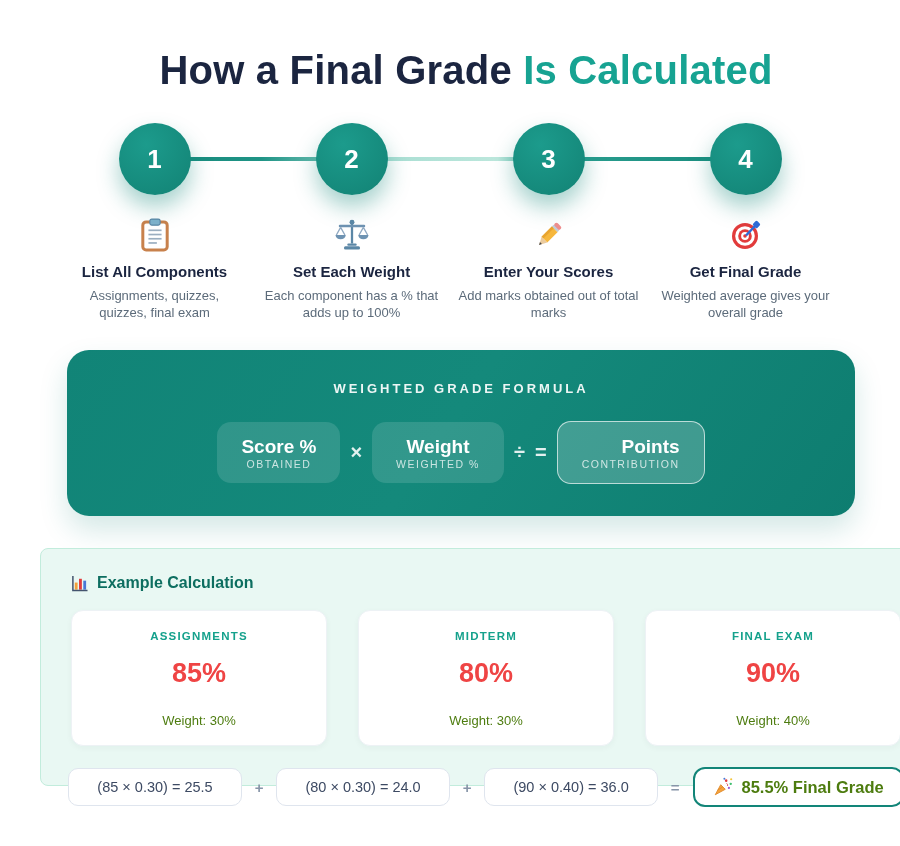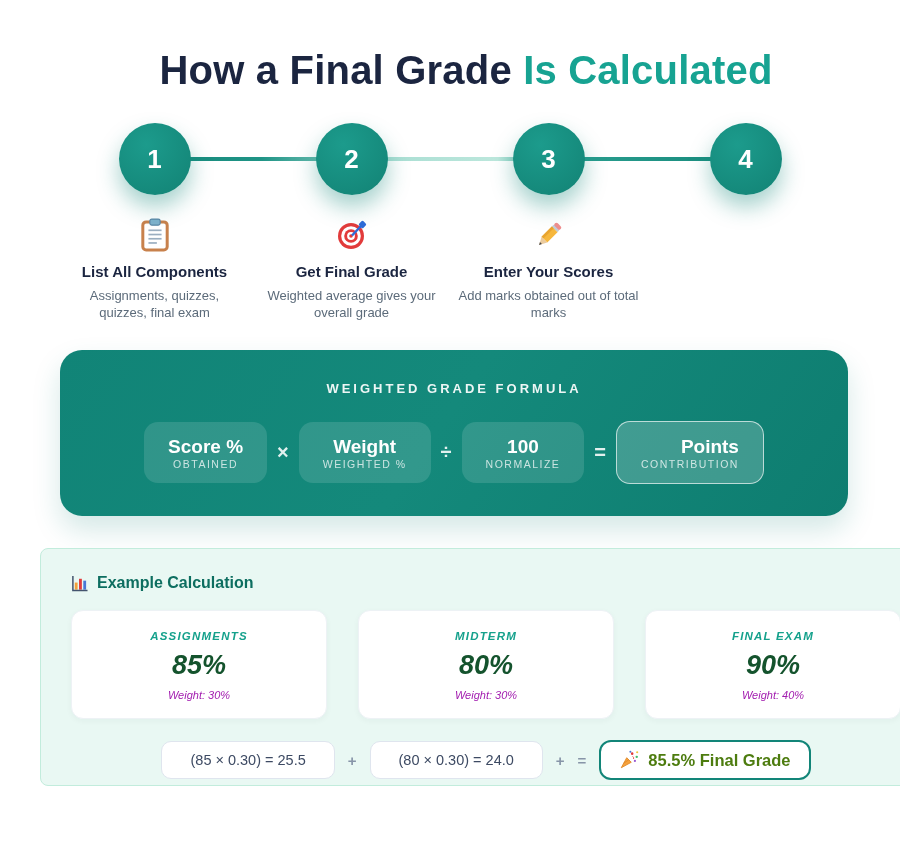--- a/index.html
+++ b/index.html
@@ -89,21 +89,21 @@
     font-size: 13px;
     line-height: 17px;
     color: #5C6B7A;
     max-width: 180px;
   }
 
   
   .banner {
     position: absolute;
     top: 350px;
-    left: 60px;
+    left: 67px;
     width: 788px;
     height: 166px;
     border-radius: 22px;
     background: linear-gradient(125deg, #118477 0%, #14897B 48%, #0E7D70 100%);
     box-shadow: 0 14px 28px rgba(16, 128, 114, 0.18);
   }
   .banner-heading {
     margin-top: 31px;
     text-align: center;
     font-size: 13px;
@@ -163,47 +163,46 @@
     align-items: center;
     gap: 9px;
     font-size: 16px;
     font-weight: 800;
     color: #0D6E60;
   }
   .cards-row {
     margin-top: 18px;
     display: flex;
     gap: 31px;
-    font-style: italic;
   }
   .card {
     flex: 1;
     background: #ffffff;
     border: 1px solid #EDF2F5;
     border-radius: 12px;
     text-align: center;
     padding: 19px 0 17px;
     box-shadow: 0 2px 6px rgba(25, 60, 50, 0.04);
   }
   .card-name {
     font-size: 11.5px;
     font-weight: 800;
     letter-spacing: 1.2px;
     color: #15A18C;
   }
   .card-score {
-    margin-top: 8px;
+    margin-top: 16px;
     font-size: 27px;
     font-weight: 800;
-    color: #14532d;
+    color: #ef4444;
   }
   .card-weight {
-    margin-top: 8px;
-    font-size: 11px;
-    color: #a21caf;
+    margin-top: 24px;
+    font-size: 13px;
+    color: #4d7c0f;
   }
   .calc-row {
     margin-top: 21px;
     display: flex;
     align-items: center;
     justify-content: center;
     gap: 13px;
   }
   .calc-pill {
     background: #ffffff;
@@ -281,73 +280,86 @@
             <line x1="9" y1="13" x2="23" y2="13" stroke="#9AAEC0" stroke-width="1.8"></line>
             <line x1="9" y1="17.5" x2="23" y2="17.5" stroke="#9AAEC0" stroke-width="1.8"></line>
             <line x1="9" y1="22" x2="23" y2="22" stroke="#9AAEC0" stroke-width="1.8"></line>
             <line x1="9" y1="26.5" x2="18" y2="26.5" stroke="#9AAEC0" stroke-width="1.8"></line>
           </svg>
         </div>
         <div class="step-title">List All Components</div>
         <div class="step-desc">Assignments, quizzes, quizzes, final exam</div>
       </div>
 
-
       <div class="step-cell">
         <div class="step-icon">
-          <svg width="34" height="34" viewBox="0 0 34 34">
-            <circle cx="16" cy="18" r="13" fill="#E23B3B"></circle>
-            <circle cx="16" cy="18" r="9.8" fill="#ffffff"></circle>
-            <circle cx="16" cy="18" r="6.8" fill="#E23B3B"></circle>
-            <circle cx="16" cy="18" r="3.9" fill="#ffffff"></circle>
-            <circle cx="16" cy="18" r="1.8" fill="#E23B3B"></circle>
-            <line x1="27" y1="7" x2="17" y2="17.5" stroke="#2E6BD8" stroke-width="2.4"></line>
-            <rect x="24.5" y="3.5" width="6" height="6" rx="1.5" fill="#2E6BD8" transform="rotate(45 27.5 6.5)"></rect>
+          <svg width="36" height="34" viewBox="0 0 38 34">
+            <circle cx="19" cy="3.5" r="2.6" fill="#5B87A6"></circle>
+            <rect x="17.8" y="4" width="2.4" height="22" fill="#5B87A6"></rect>
+            <rect x="5" y="6.2" width="28" height="2.6" rx="1.3" fill="#6E93B2"></rect>
+            <path d="M7 9 L2.5 17 M7 9 L11.5 17" stroke="#8FA9C2" stroke-width="1.4" fill="none"></path>
+            <path d="M1.5 17 A5.6 5.6 0 0 0 12.5 17 Z" fill="#6E93B2"></path>
+            <path d="M31 9 L26.5 17 M31 9 L35.5 17" stroke="#8FA9C2" stroke-width="1.4" fill="none"></path>
+            <path d="M25.5 17 A5.6 5.6 0 0 0 36.5 17 Z" fill="#6E93B2"></path>
+            <rect x="14" y="26" width="10" height="2.4" rx="1.2" fill="#5B87A6"></rect>
+            <rect x="10.5" y="29" width="17" height="3.2" rx="1.6" fill="#5B87A6"></rect>
           </svg>
         </div>
-        <div class="step-title">Get Final Grade</div>
-        <div class="step-desc">Weighted average gives your overall grade</div>
+        <div class="step-title">Set Each Weight</div>
+        <div class="step-desc">Each component has a % that adds up to 100%</div>
       </div>
 
       <div class="step-cell">
         <div class="step-icon">
           <svg width="34" height="34" viewBox="0 0 34 34">
             <g transform="rotate(45 17 17)">
               <rect x="13" y="2.5" width="8" height="4.5" rx="2" fill="#EF8F8F"></rect>
               <rect x="13" y="6.6" width="8" height="2.6" fill="#C3CDD8"></rect>
               <rect x="13" y="9" width="8" height="14.5" fill="#F6B73C"></rect>
               <rect x="13" y="9" width="2.6" height="14.5" fill="#E8A430"></rect>
               <path d="M13 23.5 H21 L17 31 Z" fill="#EBCB9E"></path>
               <path d="M15.6 28.4 L17 31 L18.4 28.4 Z" fill="#4A4A4A"></path>
             </g>
           </svg>
         </div>
         <div class="step-title">Enter Your Scores</div>
         <div class="step-desc">Add marks obtained out of total marks</div>
       </div>
+
+      <div class="step-cell">
+        <div class="step-icon">
+          <svg width="34" height="34" viewBox="0 0 34 34">
+            <circle cx="16" cy="18" r="13" fill="#E23B3B"></circle>
+            <circle cx="16" cy="18" r="9.8" fill="#ffffff"></circle>
+            <circle cx="16" cy="18" r="6.8" fill="#E23B3B"></circle>
+            <circle cx="16" cy="18" r="3.9" fill="#ffffff"></circle>
+            <circle cx="16" cy="18" r="1.8" fill="#E23B3B"></circle>
+            <line x1="27" y1="7" x2="17" y2="17.5" stroke="#2E6BD8" stroke-width="2.4"></line>
+            <rect x="24.5" y="3.5" width="6" height="6" rx="1.5" fill="#2E6BD8" transform="rotate(45 27.5 6.5)"></rect>
+          </svg>
+        </div>
+        <div class="step-title">Get Final Grade</div>
+        <div class="step-desc">Weighted average gives your overall grade</div>
+      </div>
     </div>
   </div>
 
   <div class="banner">
     <div class="banner-heading">WEIGHTED GRADE FORMULA</div>
     <div class="formula-row">
       <div class="term">
         <div class="term-label">Score %</div>
         <div class="term-sub">OBTAINED</div>
       </div>
       <div class="operator">×</div>
       <div class="term">
         <div class="term-label">Weight</div>
         <div class="term-sub">WEIGHTED %</div>
       </div>
       <div class="operator">÷</div>
-      <div class="term">
-        <div class="term-label">100</div>
-        <div class="term-sub">NORMALIZE</div>
-      </div>
       <div class="operator">=</div>
       <div class="term result">
         <div class="term-label">Points</div>
         <div class="term-sub">CONTRIBUTION</div>
       </div>
     </div>
   </div>
 
   <div class="example">
     <div class="example-header">
@@ -378,20 +390,21 @@
         <div class="card-score">90%</div>
         <div class="card-weight">Weight: 40%</div>
       </div>
     </div>
 
     <div class="calc-row">
       <div class="calc-pill">(85 × 0.30) = 25.5</div>
       <div class="calc-op">+</div>
       <div class="calc-pill">(80 × 0.30) = 24.0</div>
       <div class="calc-op">+</div>
+      <div class="calc-pill">(90 × 0.40) = 36.0</div>
       <div class="calc-op">=</div>
       <div class="result-pill">
         <span>
           <svg width="20" height="20" viewBox="0 0 22 22">
             <path d="M2.5 19.5 L8.5 8.5 L13.5 13.5 Z" fill="#F6A23C" stroke="#E08A2A" stroke-width="1"></path>
             <path d="M5 14.5 L10.8 10.8" stroke="#E08A2A" stroke-width="1"></path>
             <circle cx="14.5" cy="4" r="1.4" fill="#E23B3B"></circle>
             <circle cx="19.5" cy="7.5" r="1.3" fill="#3FBF6F"></circle>
             <circle cx="12.5" cy="1.8" r="1.1" fill="#4A78D6"></circle>
             <circle cx="20" cy="2.5" r="1.2" fill="#F2C53C"></circle>

